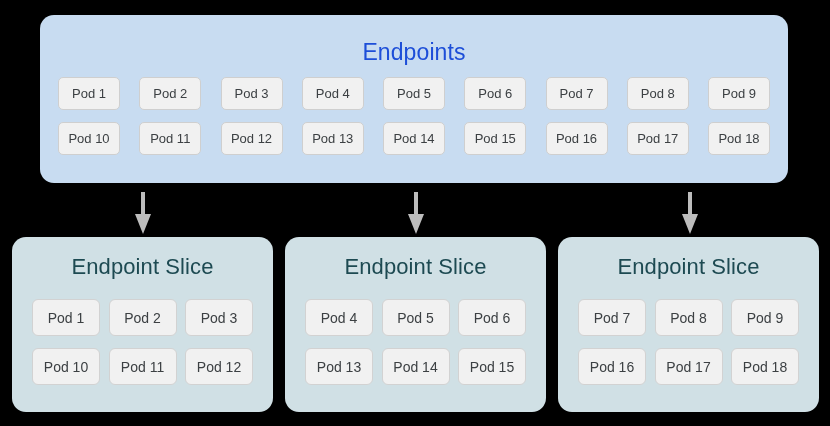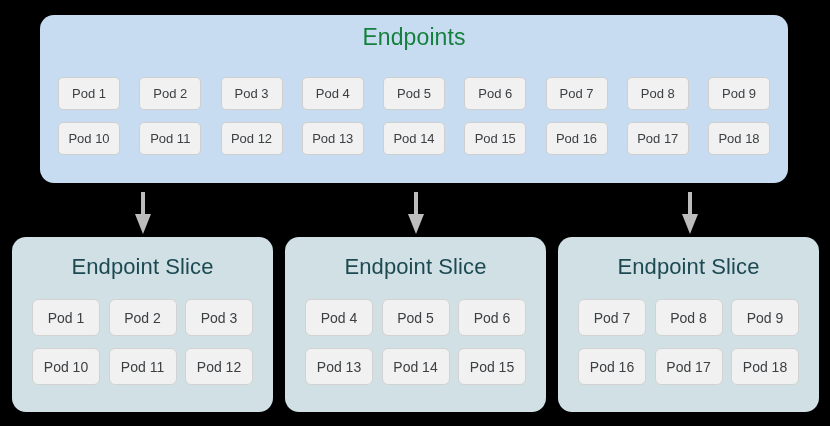--- a/index.html
+++ b/index.html
@@ -28,25 +28,25 @@
     top: 15px;
     width: 748px;
     height: 168px;
     background: #c8dcf1;
     border-radius: 14px;
     box-sizing: border-box;
   }
   .endpoints-title {
     position: absolute;
     left: 0;
-    top: 11px;
+    top: 26px;
     width: 100%;
     text-align: center;
     font-size: 23px;
-    color: #15803d;
+    color: #1d4ed8;
     letter-spacing: 0.1px;
     line-height: 1;
   }
   .endpoints-rows {
     position: absolute;
     left: 18px;
     top: 62px;
     width: 712px;
   }
   .ep-row {

